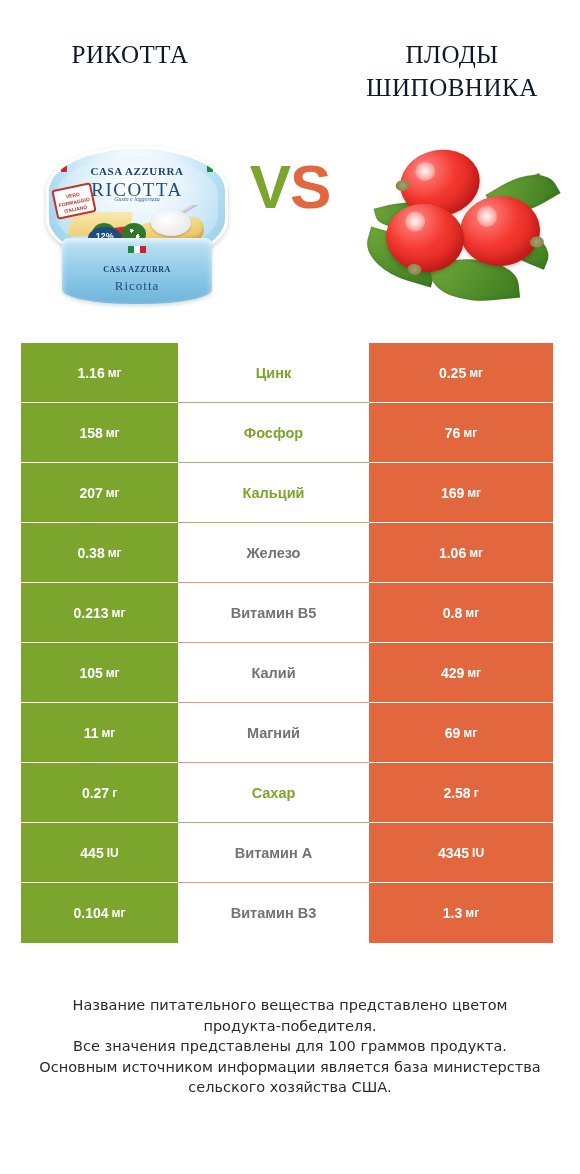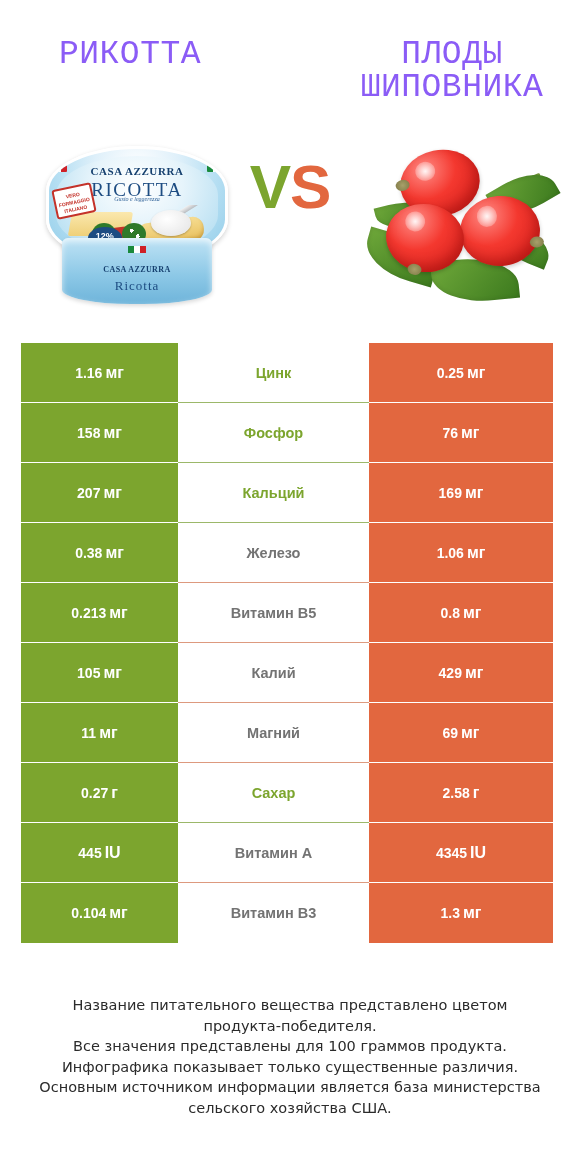--- a/index.html
+++ b/index.html
@@ -18,27 +18,27 @@
   
   .header {
     position: relative;
     height: 320px;
     width: 580px;
   }
   .title {
     position: absolute;
     top: 38px;
     text-align: center;
-    font-size: 33px;
+    font-size: 25px;
     line-height: 33px;
     letter-spacing: 0.5px;
-    color: #8b5cf6;
+    color: #0f172a;
     font-weight: 400;
     text-transform: uppercase;
-    font-family: Liberation Mono, monospace;
+    font-family: Liberation Serif, serif;
   }
   .title-left  { left: 10px;  width: 240px; }
   .title-right { right: 3px; width: 250px; }
 
   .vs {
     position: absolute;
     left: 0; right: 0;
     top: 156px;
     text-align: center;
     font-size: 62px;
@@ -258,21 +258,21 @@
     color:#ffffff;
     border-bottom:1px solid #ffffff;
   }
   .row:last-child .cell-left,
   .row:last-child .cell-right { border-bottom:none; }
 
   .cell-mid.win-left  { color:#7ca52e; border-bottom:1px solid #9cb86a; }
   .cell-mid.win-right { color:#737373; border-bottom:1px solid #dd9a7f; }
   .row:last-child .cell-mid { border-bottom:none; }
 
-  .unit { font-weight:700; font-size:16px; margin-left:3px; }
+  .unit { font-weight:700; font-size:12px; margin-left:3px; }
 
   
   .footer {
     position:absolute;
     left:0;
     top:995px;
     width:580px;
     text-align:center;
     font-size:14.5px;
     line-height:20.5px;
@@ -487,16 +487,15 @@
         <span>1.3</span>
         <span class="unit">мг</span>
       </div>
     </div>
   </div>
 
 <div class="footer">
   <p>Название питательного вещества представлено цветом</p>
   <p>продукта-победителя.</p>
   <p>Все значения представлены для 100 граммов продукта.</p>
-  <p>Инфографика показывает только существенные различия.</p>
   <p>Основным источником информации является база министерства</p>
   <p>сельского хозяйства США.</p>
 </div>
 
 </body></html>

